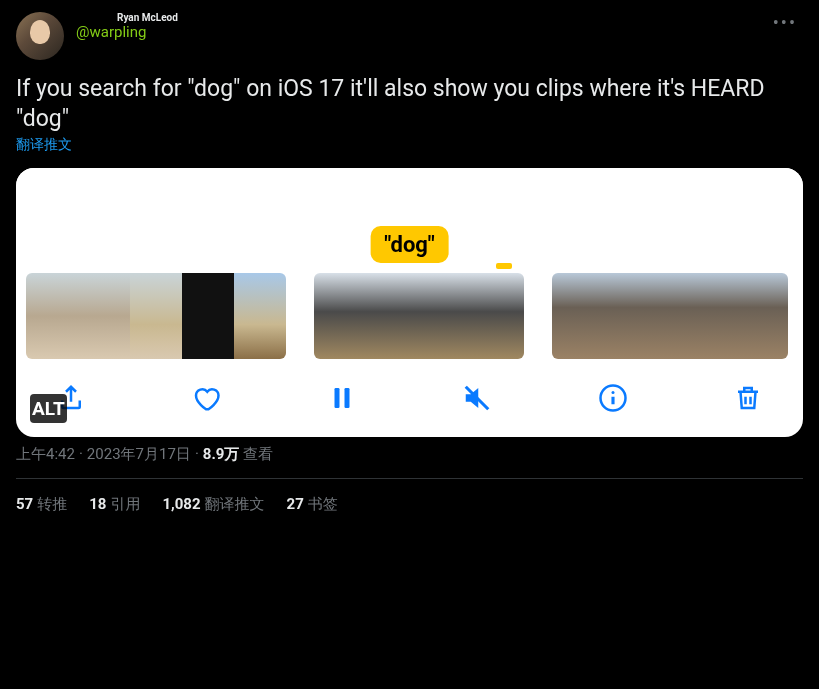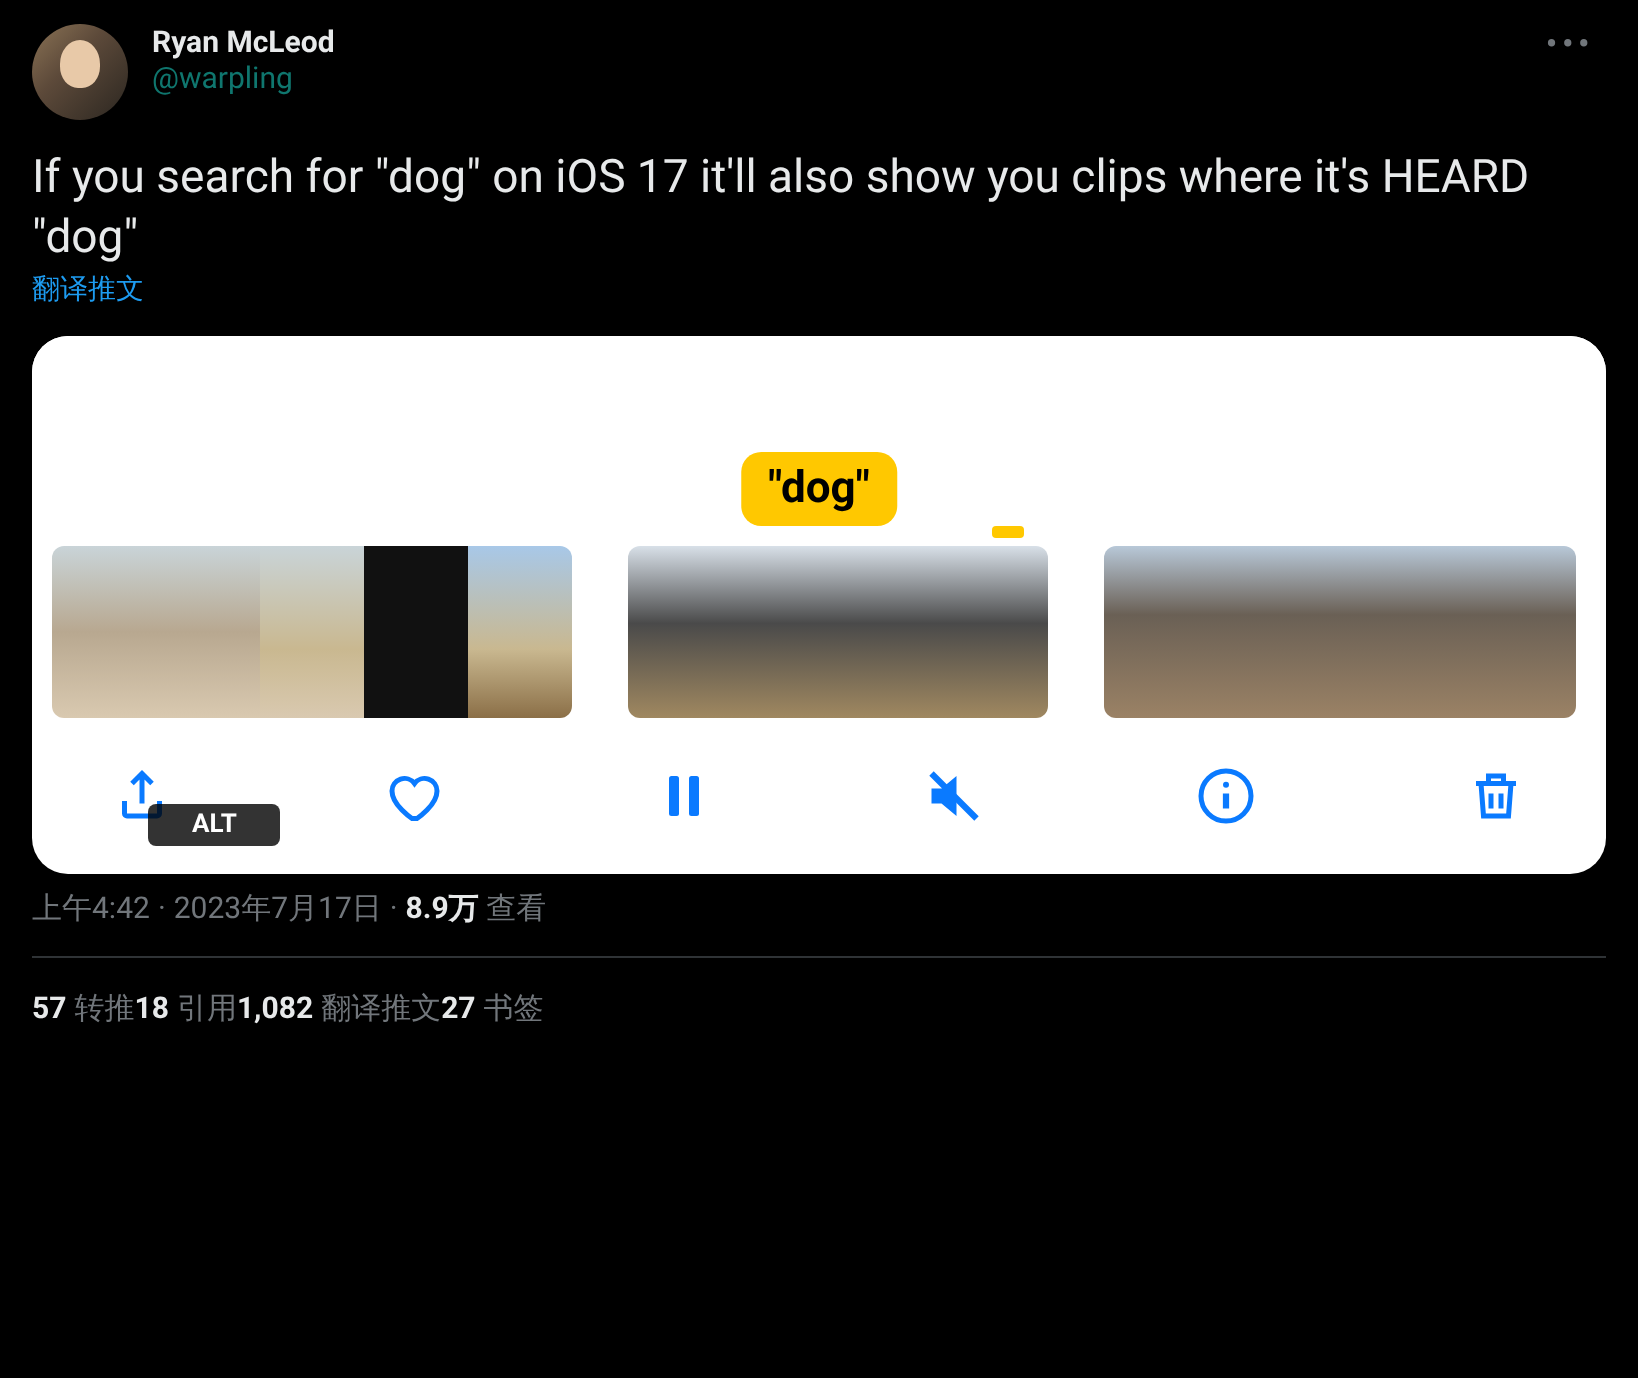--- a/index.html
+++ b/index.html
@@ -32,26 +32,27 @@
     content: '';
     position: absolute;
     top: 8px; left: 14px;
     width: 20px; height: 24px;
     background: #e8c9a8;
     border-radius: 50% 50% 45% 45%;
   }
   .user-block { flex: 1; }
   .display-name {
     font-weight: 700;
-    font-size: 15px;
-    color: #e7e9ea;
+    font-size: 10px;
+    color: #e7e9ea;
+    margin-left: 41px;
   }
   .handle {
     font-size: 15px;
-    color: #0f766e;
+    color: #84cc16;
   }
   .more {
     color: #71767b;
     font-size: 18px;
     letter-spacing: 2px;
     padding: 0 6px;
     cursor: pointer;
   }
   .tweet-text {
     margin-top: 14px;
@@ -155,40 +156,40 @@
     color: #0a7aff;
   }
   .tb-btn svg { width: 30px; height: 30px; stroke: #0a7aff; fill: none; stroke-width: 2; }
   .tb-btn.solid svg { fill: #0a7aff; stroke: none; }
   .alt-badge {
     position: absolute;
     left: 14px;
     bottom: 14px;
     background: rgba(0,0,0,0.8);
     color: #fff;
-    font-size: 13px;
-    font-weight: 700;
-    padding: 3px 22px;
+    font-size: 19px;
+    font-weight: 700;
+    padding: 3px 2px;
     border-radius: 4px;
     cursor: pointer;
-    margin-left: 44px;
   }
   .meta-row {
     margin-top: 8px;
     color: #71767b;
     font-size: 15px;
   }
   .meta-row .sep { margin: 0 4px; }
   .meta-row strong { color: #e7e9ea; font-weight: 700; }
   .divider {
     border-top: 1px solid #2f3336;
     margin-top: 14px;
   }
   .stats-row {
     display: flex;
+    gap: 22px;
     padding-top: 16px;
     font-size: 15px;
     color: #71767b;
   }
   .stats-row .stat strong {
     color: #e7e9ea;
     font-weight: 700;
     margin-right: 4px;
   }
   .stats-row .stat { cursor: pointer; }

